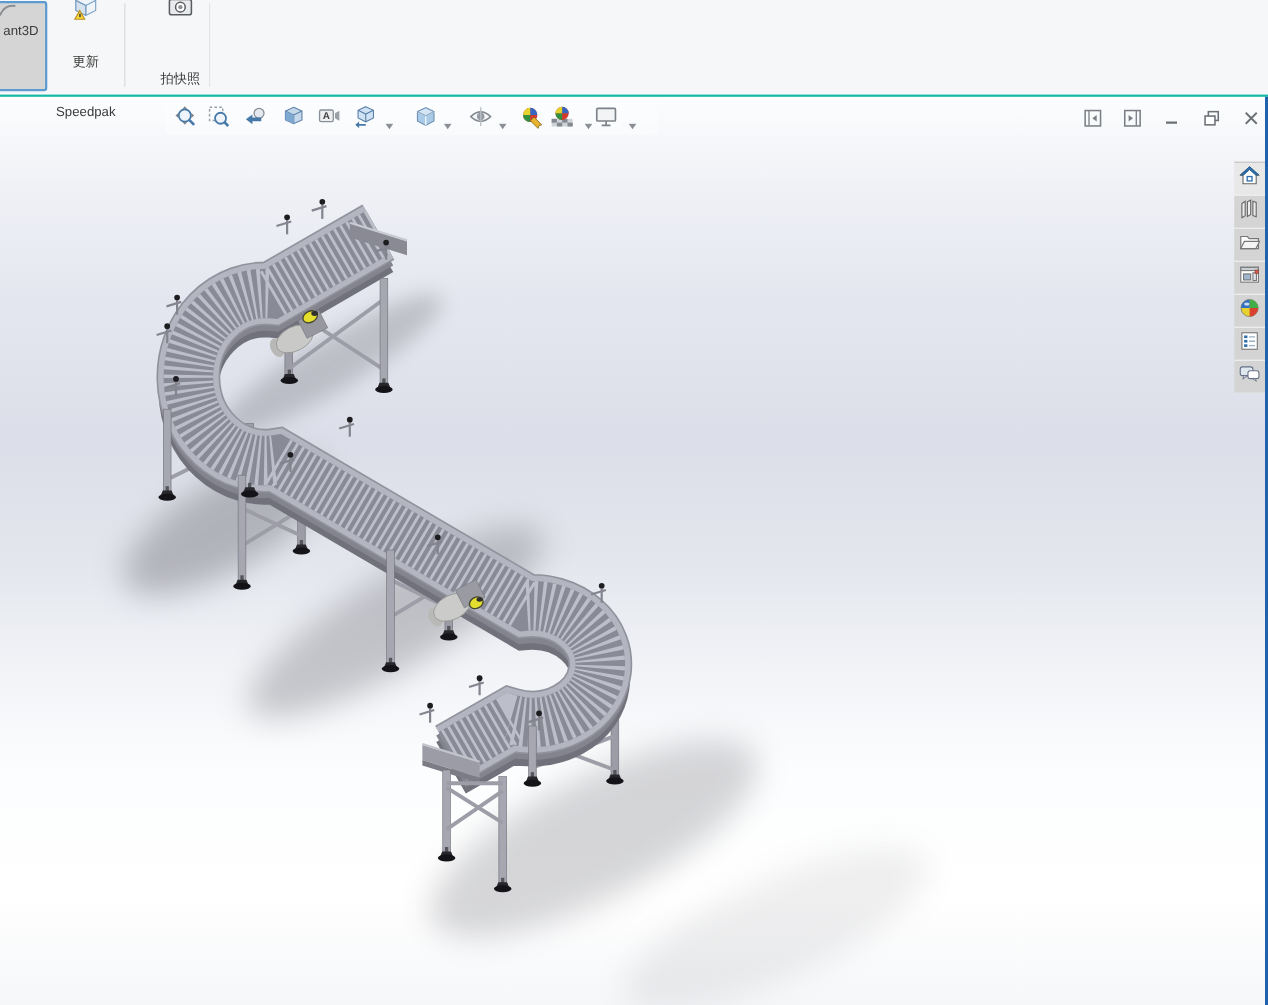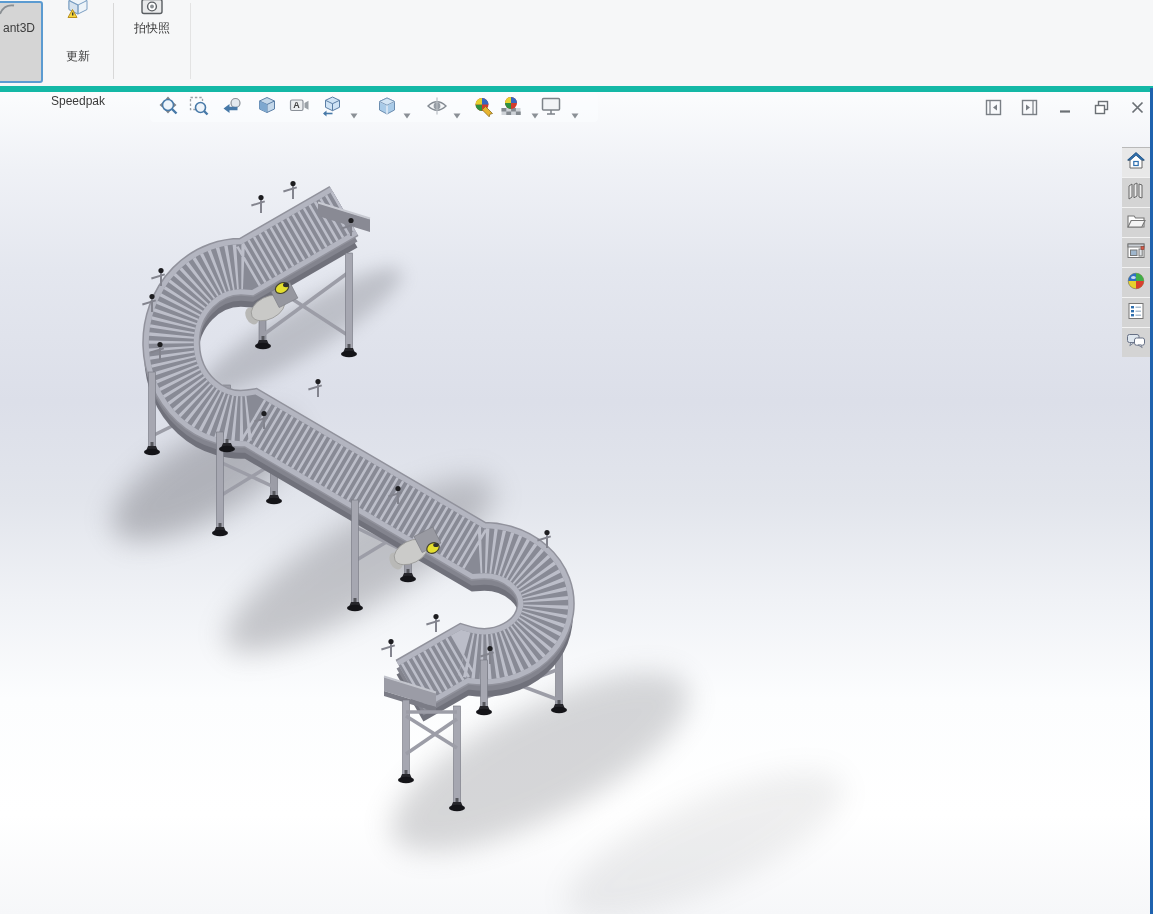--- a/index.html
+++ b/index.html
@@ -1,29 +1,29 @@
 <!DOCTYPE html>
 <html><head>
 <meta charset="utf-8">
 <style>
   html,body{margin:0;padding:0;background:#dcdcdc;}
   .window{position:relative;width:1153px;height:914px;overflow:hidden;
     font-family:"Liberation Sans","DejaVu Sans",sans-serif;background:#fff;}
   
   .commandbar{position:absolute;left:0;top:0;width:1153px;height:86px;
-    background:#f6f7f8;border-bottom:6px solid #14b8a6;}
+    background:#f6f7f8;border-bottom:2px solid #14b8a6;}
   .cmd-btn{position:absolute;top:0;height:80px;display:flex;flex-direction:column;
     align-items:center;color:#3a3a3a;font-size:12px;line-height:17px;cursor:default;}
   .cmd-btn .ic{margin-top:-4px;height:24px;}
   .cmd-instant3d{left:-9px;top:1px;width:48px;height:78px;background:#d5d5d5;
     border:2px solid #5b9bd1;border-radius:3px;}
   .cmd-instant3d .lbl{position:absolute;left:10px;top:17px;color:#3c3c3c;}
   .cmd-instant3d .ic-frag{position:absolute;left:6px;top:0;}
   .cmd-speedpak{left:44px;width:68px;gap:28px;}
-  .cmd-snapshot{left:116px;width:72px;}
+  .cmd-snapshot{left:128px;width:72px;justify-content:space-between;}
   .vsep{position:absolute;top:3px;width:1px;height:76px;background:#d8d8d8;}
   
   .scene{position:absolute;left:0;top:0;width:1153px;height:914px;}
   
   .headsup{position:absolute;left:150px;top:92px;width:448px;height:30px;
     background:rgba(252,253,255,0.55);border-radius:4px;}
   .hu-ic{position:absolute;top:3px;width:22px;height:22px;display:inline-block;}
   .hu-caret{position:absolute;top:13px;width:8px;height:6px;display:inline-block;}
   
   .winctrls{position:absolute;left:985px;top:96px;height:22px;display:flex;gap:19px;align-items:center;}

